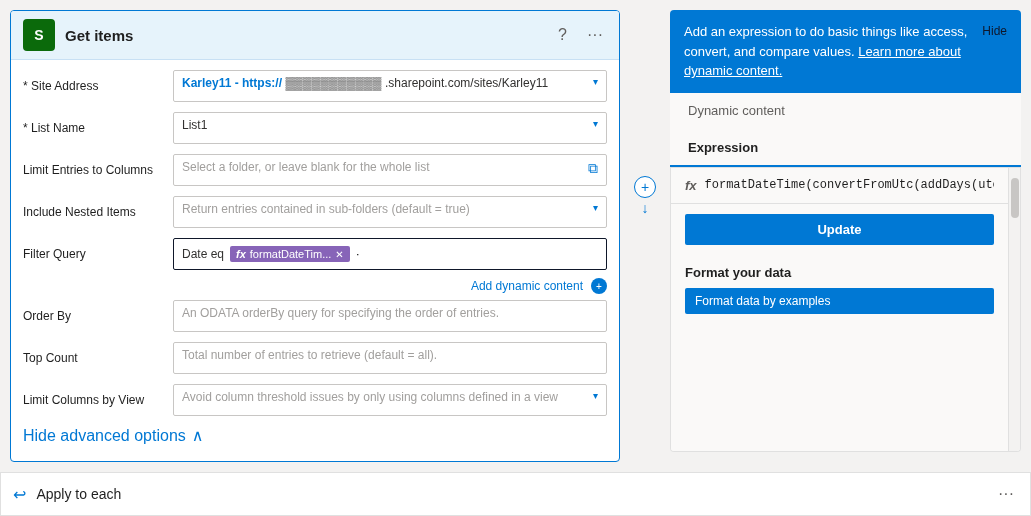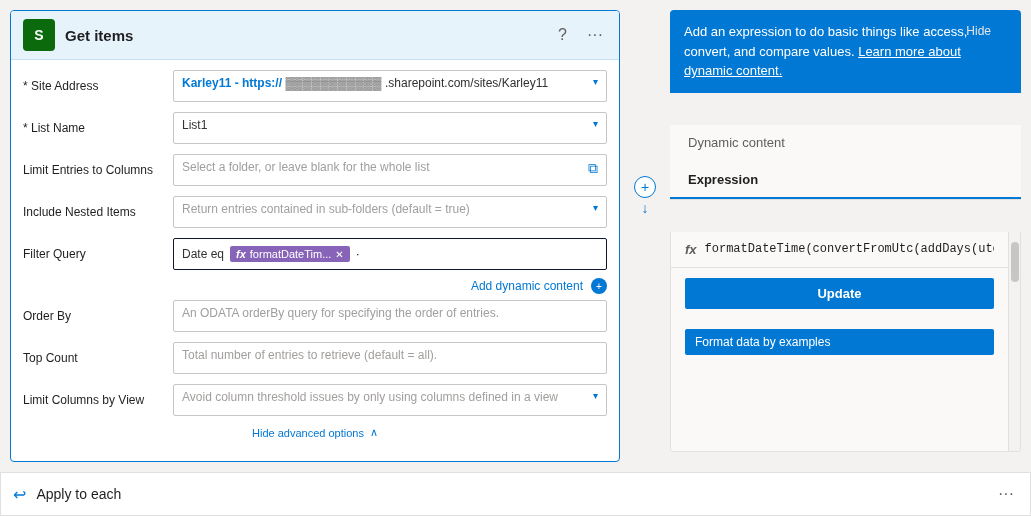--- a/index.html
+++ b/index.html
@@ -184,28 +184,27 @@
       height: 16px;
       border-radius: 50%;
       display: flex;
       align-items: center;
       justify-content: center;
       font-size: 10px;
     }
 
     .hide-advanced {
       color: #0078d4;
-      font-size: 11px;
+      font-size: 16px;
       cursor: pointer;
       display: flex;
       align-items: center;
       gap: 6px;
       margin-top: 8px;
       padding-bottom: 8px;
-      justify-content: center;
     }
 
     
     .bottom-bar {
       background: #fff;
       border: 1px solid #e0e0e0;
       height: 44px;
       display: flex;
       align-items: center;
       padding: 0 12px;
@@ -259,38 +258,37 @@
       margin-top: 2px;
     }
 
     
     .right-panel {
       flex: 1;
       display: flex;
       flex-direction: column;
       overflow: hidden;
       margin: 10px 10px 20px 0;
-      gap: 32px;
     }
 
     .expression-header {
       background: #0078d4;
       color: white;
       padding: 12px 14px;
       font-size: 13px;
       line-height: 1.5;
       border-radius: 4px 4px 0 0;
       position: relative;
     }
 
     .expression-header .hide-link {
       position: absolute;
-      right: 30px;
+      right: 14px;
       top: 12px;
-      color: #e5e5e5;
+      color: #0f172a;
       font-size: 12px;
       cursor: pointer;
       text-decoration: none;
     }
 
     .expression-header a {
       color: white;
       text-decoration: underline;
     }
 
@@ -540,20 +538,21 @@
     <div class="right-panel-inner">
       <div class="right-panel-content">
         <div class="expression-input-row">
           <span class="fx-label">fx</span>
           <input class="expression-input" type="text" value="formatDateTime(convertFromUtc(addDays(utc" style="">
         </div>
 
         <button class="update-btn">Update</button>
 
         <div class="format-data-section">
+          <div class="format-data-title">Format your data</div>
           <div class="format-data-item">
             <span>Format data by examples</span>
           </div>
         </div>
       </div>
       <div class="scrollbar-area">
         <div class="scrollbar-thumb"></div>
       </div>
     </div>
   </div>

